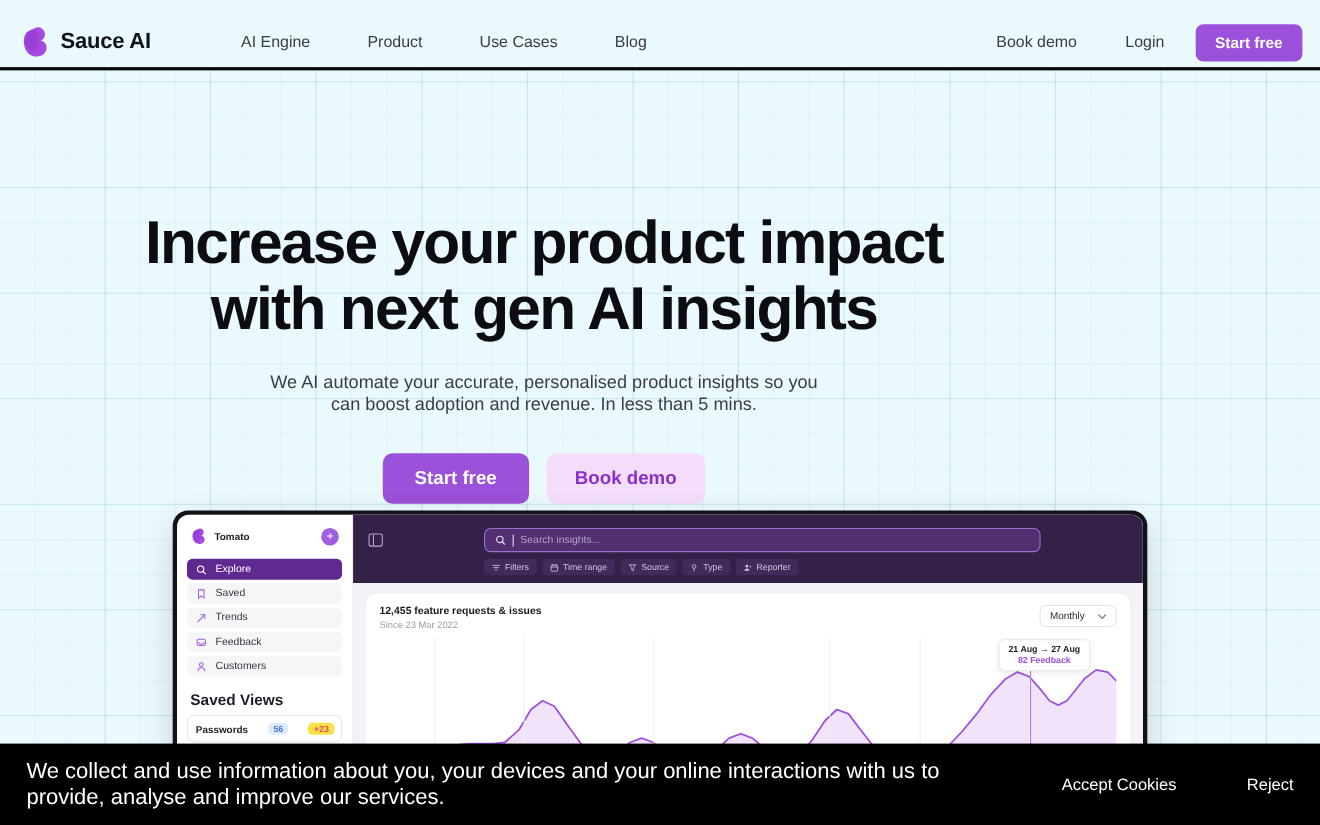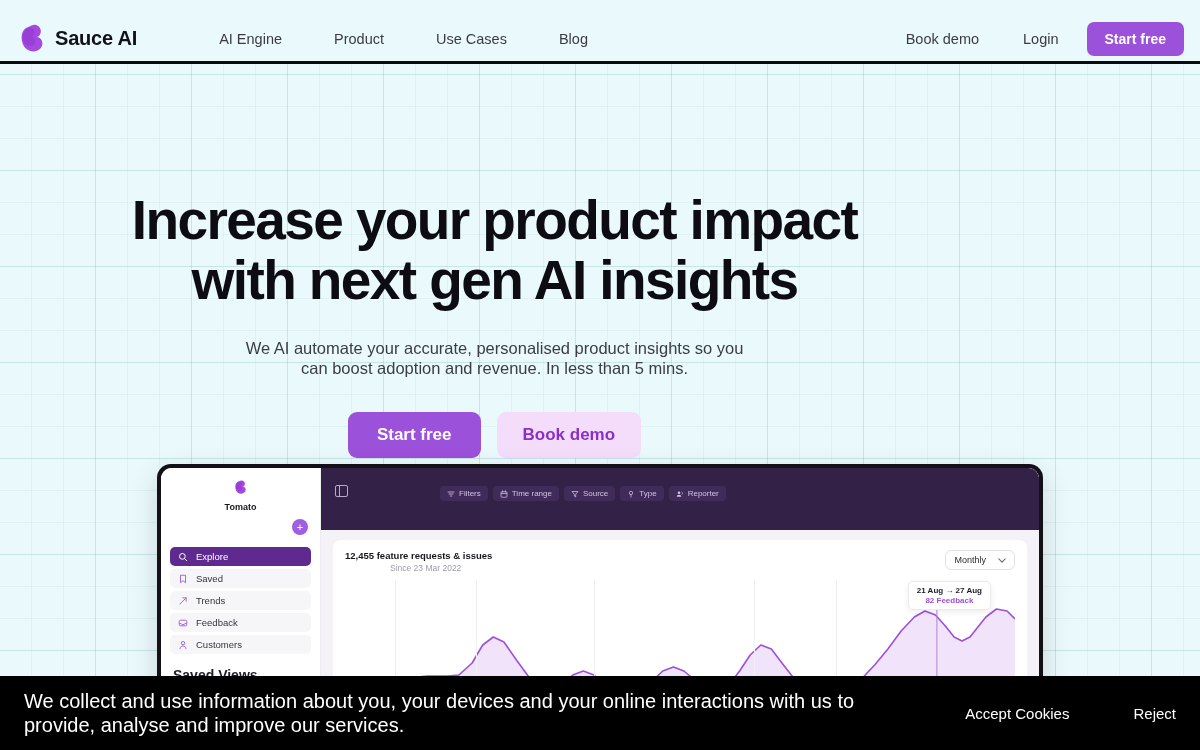--- a/index.html
+++ b/index.html
@@ -122,21 +122,21 @@
     background: #ffffff;
   }
 
   
   .app-sidebar {
     width: 160px; flex: 0 0 160px;
     background: #ffffff;
     padding: 10px 9px;
     border-right: 1px solid #ececf1;
   }
-  .ws-row { display: flex; align-items: center; gap: 7px; padding: 2px 3px 0 3px; flex-direction: column; }
+  .ws-row { display: flex; align-items: center; gap: 7px; padding: 2px 3px 0 3px; }
   .ws-logo { width: 15px; height: 16px; flex: 0 0 15px; }
   .ws-name { font-size: 9px; font-weight: 700; color: #1a1a22; }
   .ws-add {
     margin-left: auto; width: 16px; height: 16px; border-radius: 50%;
     background: #a05ee0; color: #fff; font-size: 11px; line-height: 16px;
     text-align: center; font-weight: 400; cursor: pointer;
   }
   .nav-list { margin-top: 12px; display: flex; flex-direction: column; gap: 3px; }
   .nav-item {
     display: flex; align-items: center; gap: 8px;
@@ -192,21 +192,21 @@
 
   
   .chart-area { flex: 1; padding: 10px 12px 0 12px; }
   .chart-card {
     background: #ffffff; border-radius: 8px;
     height: 100%; padding: 10px 12px 0 12px;
     position: relative; overflow: hidden;
   }
   .chart-head { display: flex; align-items: flex-start; }
   .chart-title { font-size: 9.5px; font-weight: 700; color: #17171f; }
-  .chart-sub { font-size: 8.5px; color: #9c9cab; margin-top: 2px; margin-left: 45px; }
+  .chart-sub { font-size: 8.5px; color: #9c9cab; margin-top: 2px; }
   .chart-select {
     margin-left: auto; display: flex; align-items: center; gap: 12px;
     border: 1px solid #e2e2ea; border-radius: 6px;
     padding: 4px 8px; font-size: 9px; color: #2a2a34; cursor: pointer;
   }
   .chev { width: 8px; height: 5px; }
 
   .plot { position: relative; margin-top: 6px; height: 116px; }
   .plot svg { display: block; width: 100%; height: 100%; }
   .tooltip {
@@ -350,20 +350,28 @@
           <span class="chip red">+23</span>
         </div>
       </div>
 
       <div class="app-main">
 
         <div class="app-topbar">
           <div class="panel-toggle"></div>
 
           <div class="search-wrap">
+            <div class="search-box">
+              <svg class="mag" viewBox="0 0 16 16">
+                <circle cx="7" cy="7" r="4.6" fill="none" stroke="#e8dcf6" stroke-width="1.7"></circle>
+                <line x1="10.4" y1="10.4" x2="14" y2="14" stroke="#e8dcf6" stroke-width="1.7" stroke-linecap="round"></line>
+              </svg>
+              <span class="caret"></span>
+              <span class="search-ph">Search insights...</span>
+            </div>
 
             <div class="filter-row">
               <div class="filter-pill">
                 <svg class="ic" viewBox="0 0 16 16">
                   <g stroke="#d2c4e2" stroke-width="1.6" stroke-linecap="round">
                     <line x1="2" y1="4" x2="14" y2="4"></line>
                       <line x1="4" y1="8" x2="12" y2="8"></line>
                       <line x1="6.5" y1="12" x2="9.5" y2="12"></line>
                   </g>
                 </svg>

